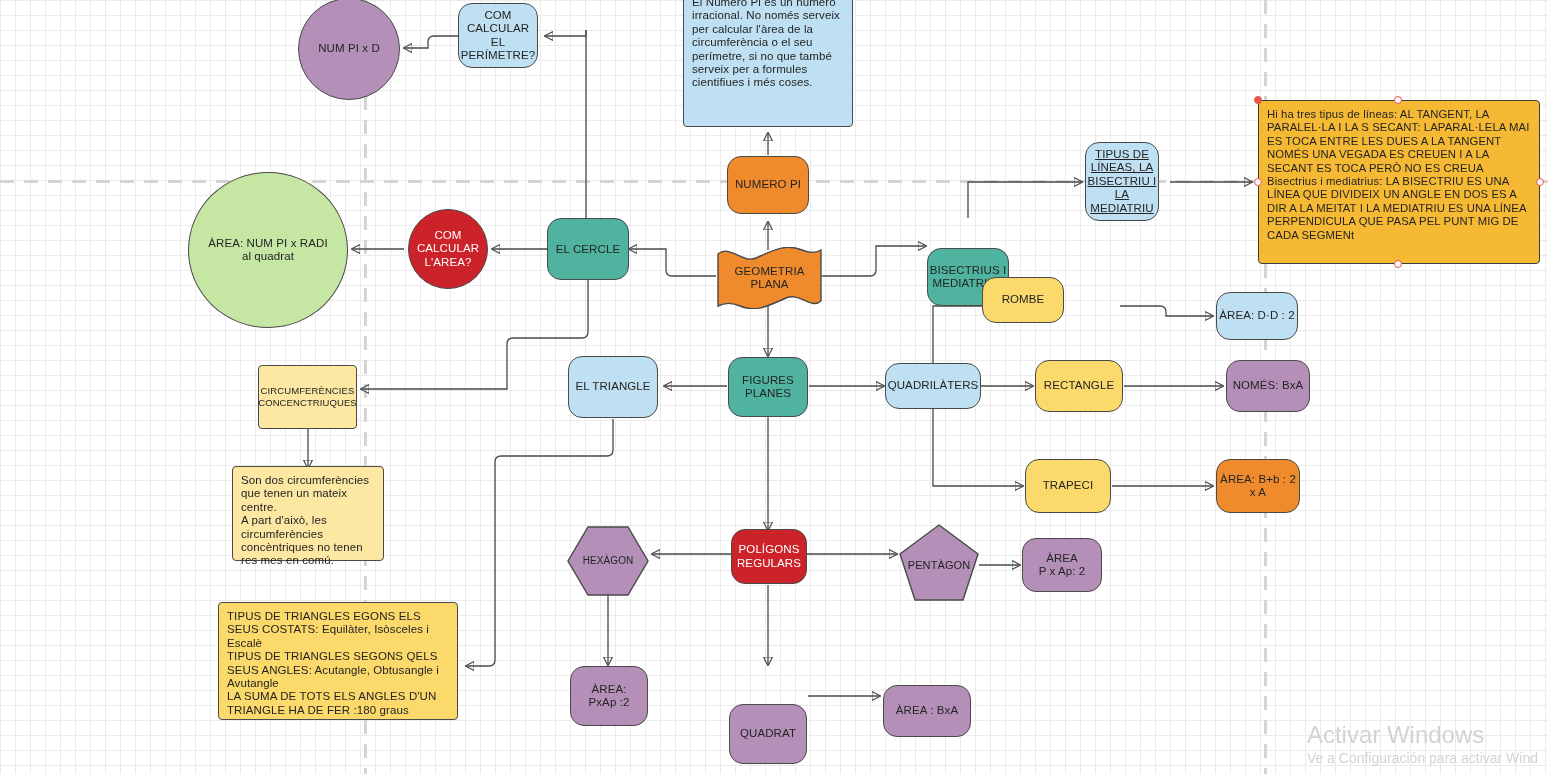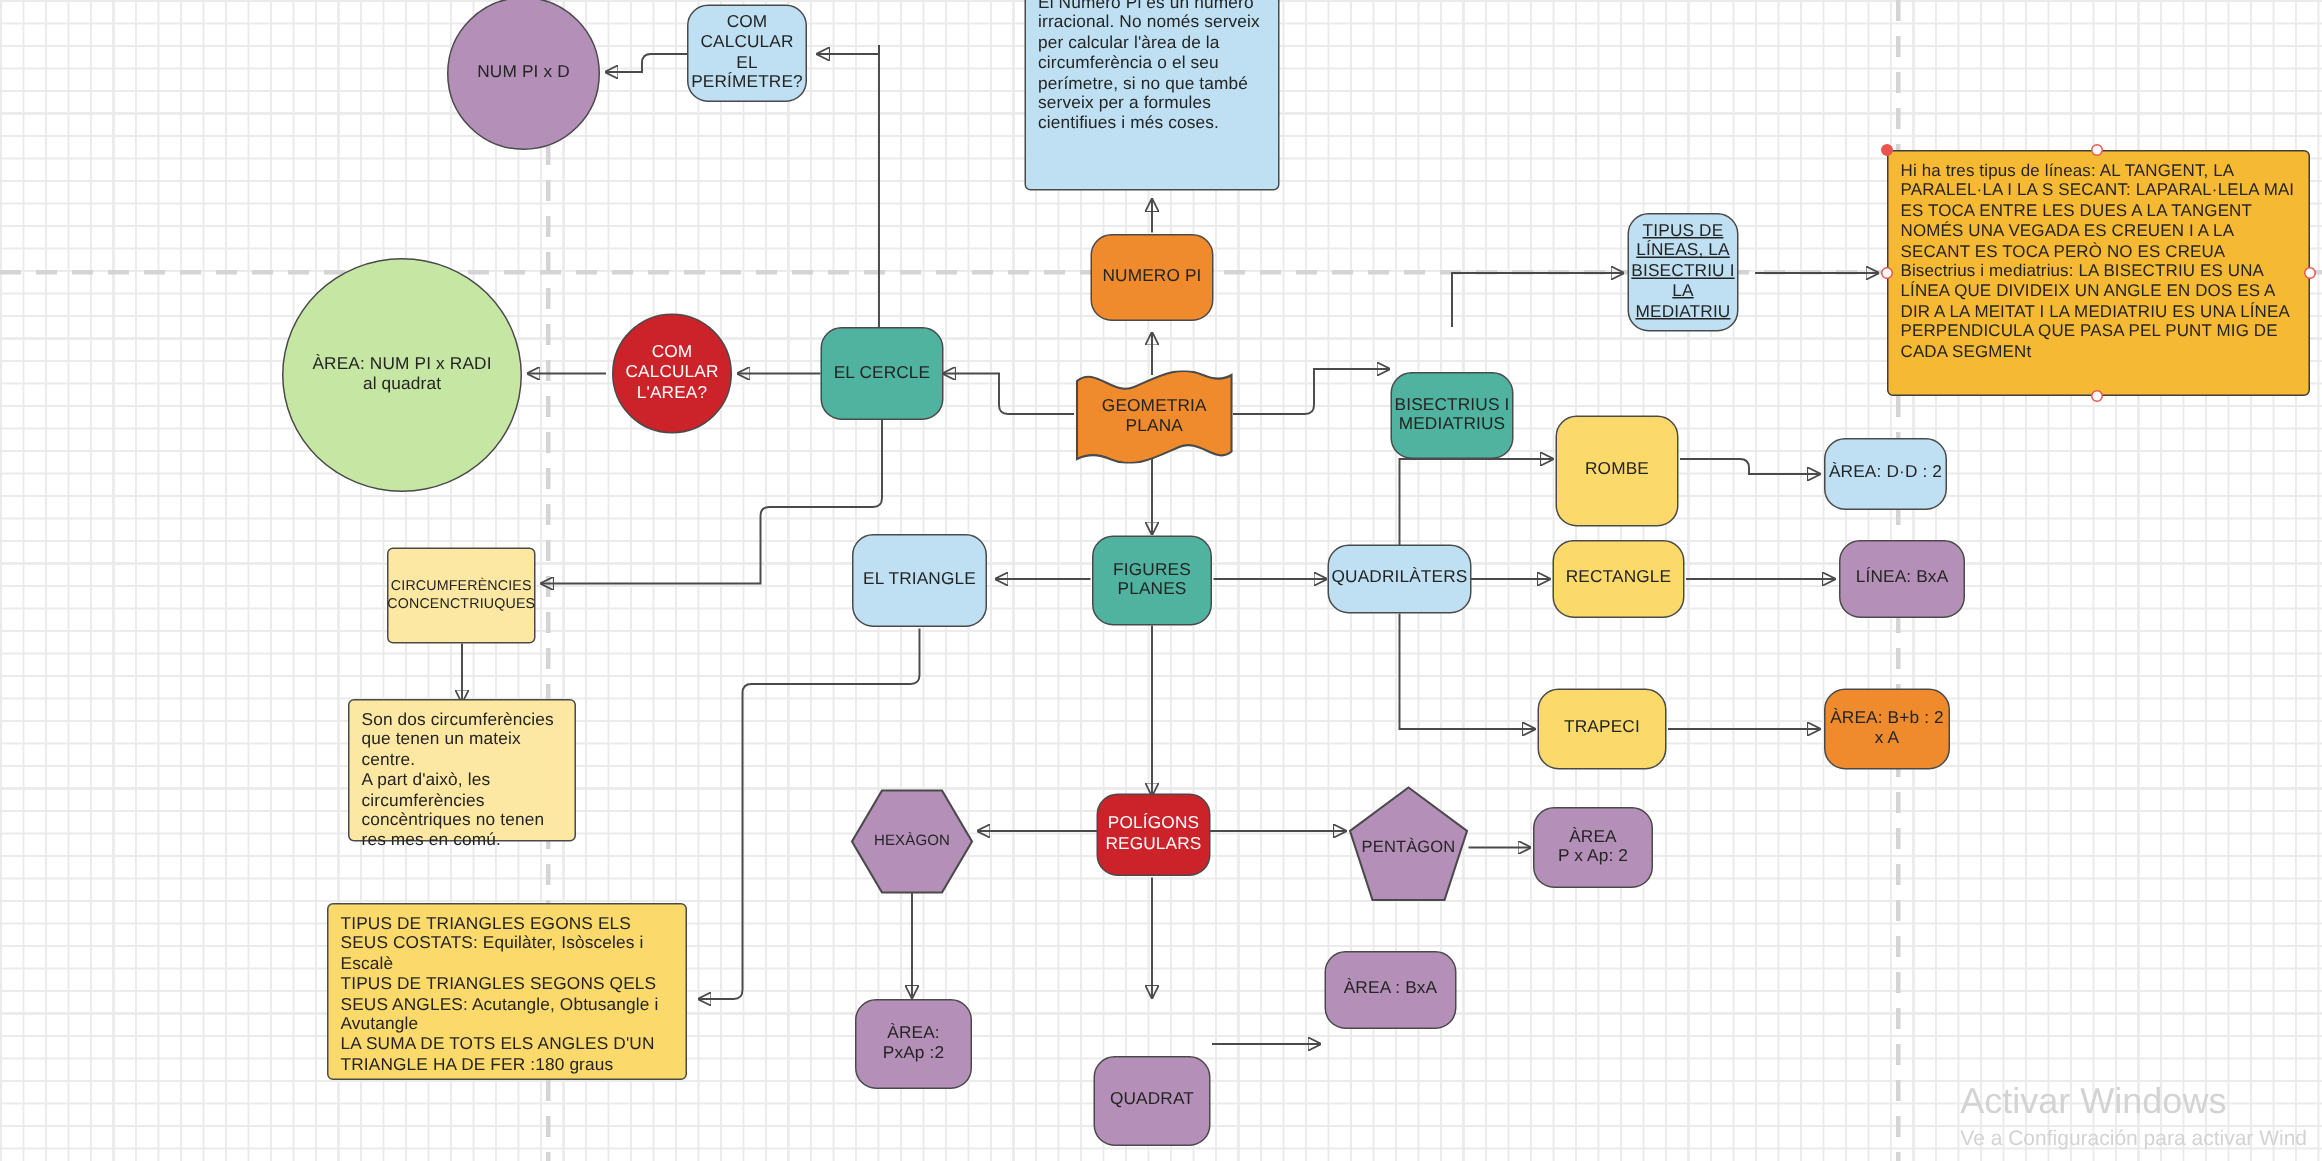--- a/index.html
+++ b/index.html
@@ -199,21 +199,21 @@
     <span style="line-height:22px;">EL CERCLE</span>
   </div>
 
   <div class="node banner" style="left:716px;top:247px;width:107px;height:62px;">
     <svg class="shp" viewBox="0 0 107 62" preserveAspectRatio="none" style="position:absolute;left:0;top:0;width:107px;height:62px;">
       <path d="M2,7 C14,-3 26,17 40,11 C56,4 70,-4 86,3 C94,6.5 100,6 105,3 L105,54 C95,63 84,45 70,51 C54,58 40,66 24,59 C15,55 8,56 2,59 Z" fill="#EF8B2C" stroke="#4a4a4a" stroke-width="1.4"></path>
     </svg>
     <span class="lbl">GEOMETRIA PLANA</span>
   </div>
 
-  <div class="node rect" style="left:1037px;top:277px;width:82px;height:74px;background:#FBD96B;">
+  <div class="node rect" style="left:982px;top:277px;width:82px;height:46px;background:#FBD96B;">
     <span>ROMBE</span>
   </div>
 
   <div class="node rect" style="left:1216px;top:292px;width:82px;height:48px;background:#BEE0F2;">
     <span>ÀREA: D·D : 2</span>
   </div>
 
   <div class="node note" style="left:258px;top:365px;width:99px;height:64px;background:#FCE7A3;align-items:center;justify-content:center;text-align:center;font-size:9.5px;line-height:12px;">
     <span>CIRCUMFERÈNCIES CONCENCTRIUQUES</span>
   </div>
@@ -228,21 +228,21 @@
 
   <div class="node rect" style="left:885px;top:363px;width:96px;height:46px;background:#BEE0F2;">
     <span>QUADRILÀTERS</span>
   </div>
 
   <div class="node rect" style="left:1035px;top:360px;width:88px;height:52px;background:#FBD96B;">
     <span>RECTANGLE</span>
   </div>
 
   <div class="node rect" style="left:1226px;top:360px;width:84px;height:52px;background:#B490B8;">
-    <span>LÍNEA: BxA</span>
+    <span>NOMÉS: BxA</span>
   </div>
 
   <div class="node note" style="left:232px;top:466px;width:152px;height:95px;background:#FCE7A3;">
     <span>Son dos circumferències que tenen un mateix centre.
 A part d'això, les circumferències concèntriques no tenen res mes en comú.</span>
   </div>
 
   <div class="node rect" style="left:1025px;top:459px;width:86px;height:54px;background:#FBD96B;">
     <span>TRAPECI</span>
   </div>
@@ -282,21 +282,21 @@
 
   <div class="node rect" style="left:570px;top:666px;width:78px;height:60px;background:#B490B8;white-space:pre-line;">
     <span>ÀREA:
 PxAp :2</span>
   </div>
 
   <div class="node rect" style="left:729px;top:704px;width:78px;height:60px;background:#B490B8;">
     <span>QUADRAT</span>
   </div>
 
-  <div class="node rect" style="left:883px;top:634px;width:88px;height:52px;background:#B490B8;">
+  <div class="node rect" style="left:883px;top:685px;width:88px;height:52px;background:#B490B8;">
     <span>ÀREA : BxA</span>
   </div>
 
   <div class="watermark">
     <div class="wm1">Activar Windows</div>
     <div class="wm2">Ve a Configuración para activar Wind</div>
   </div>
 
 </div>
 

